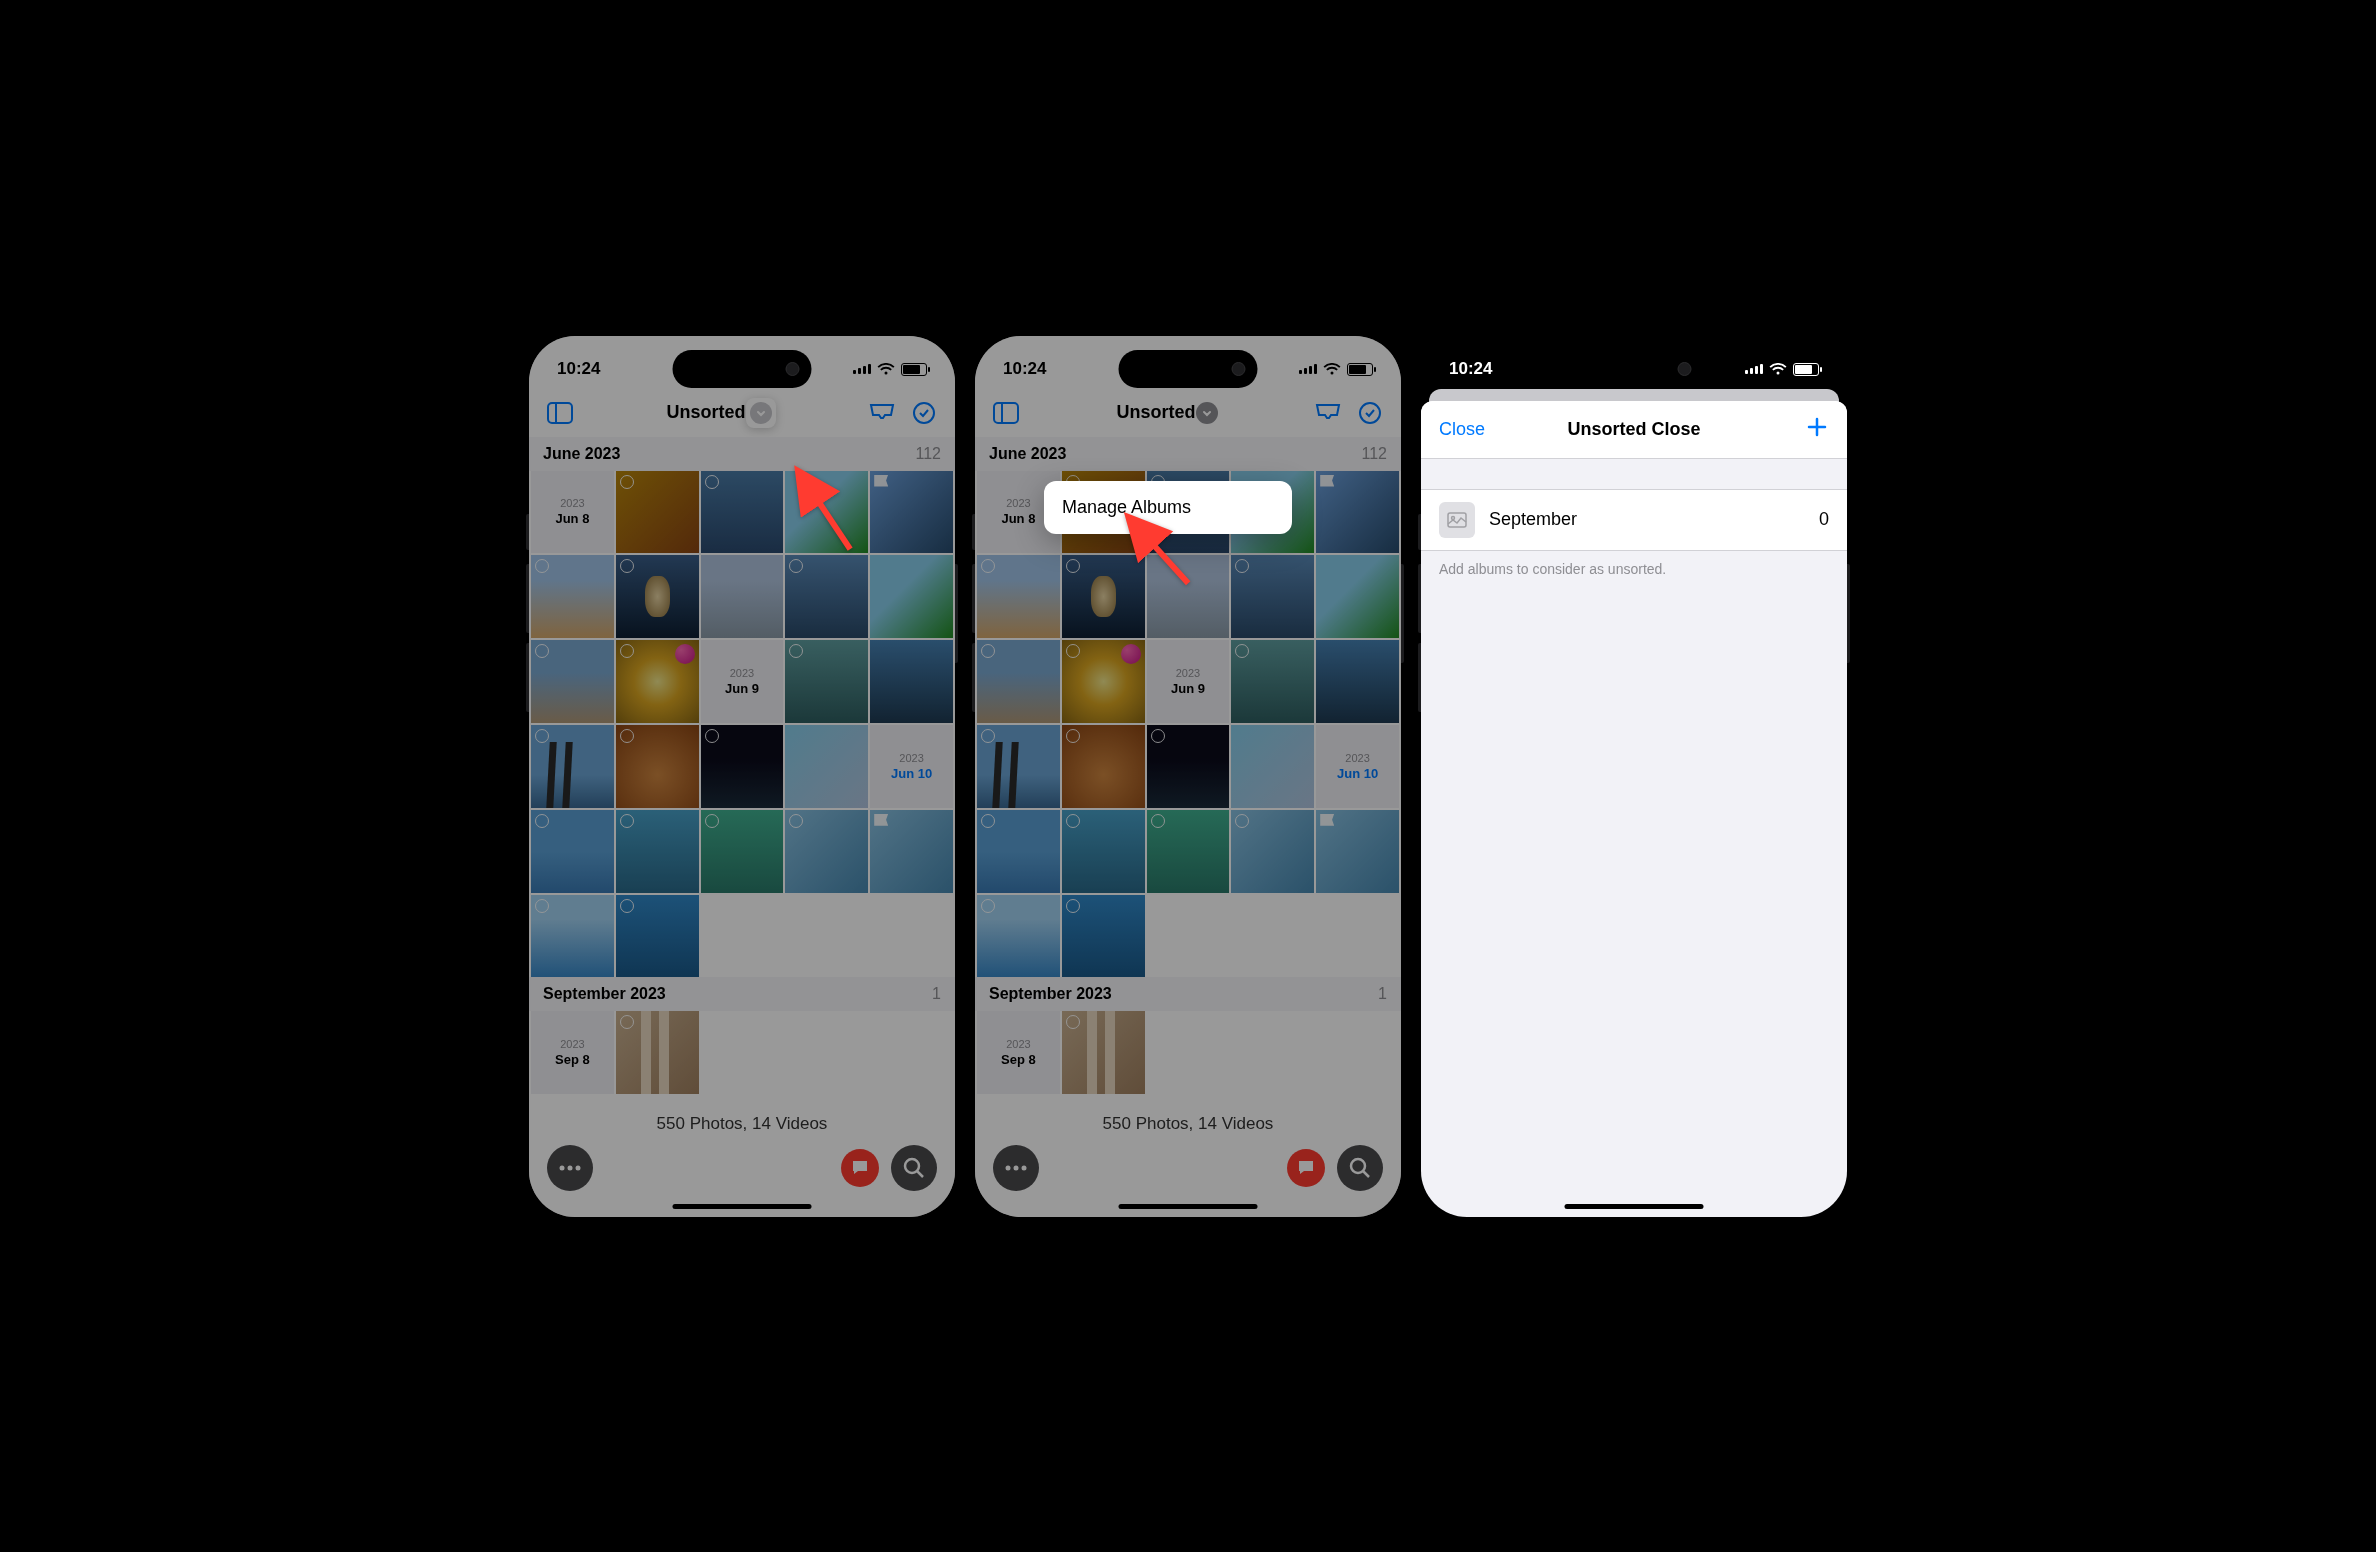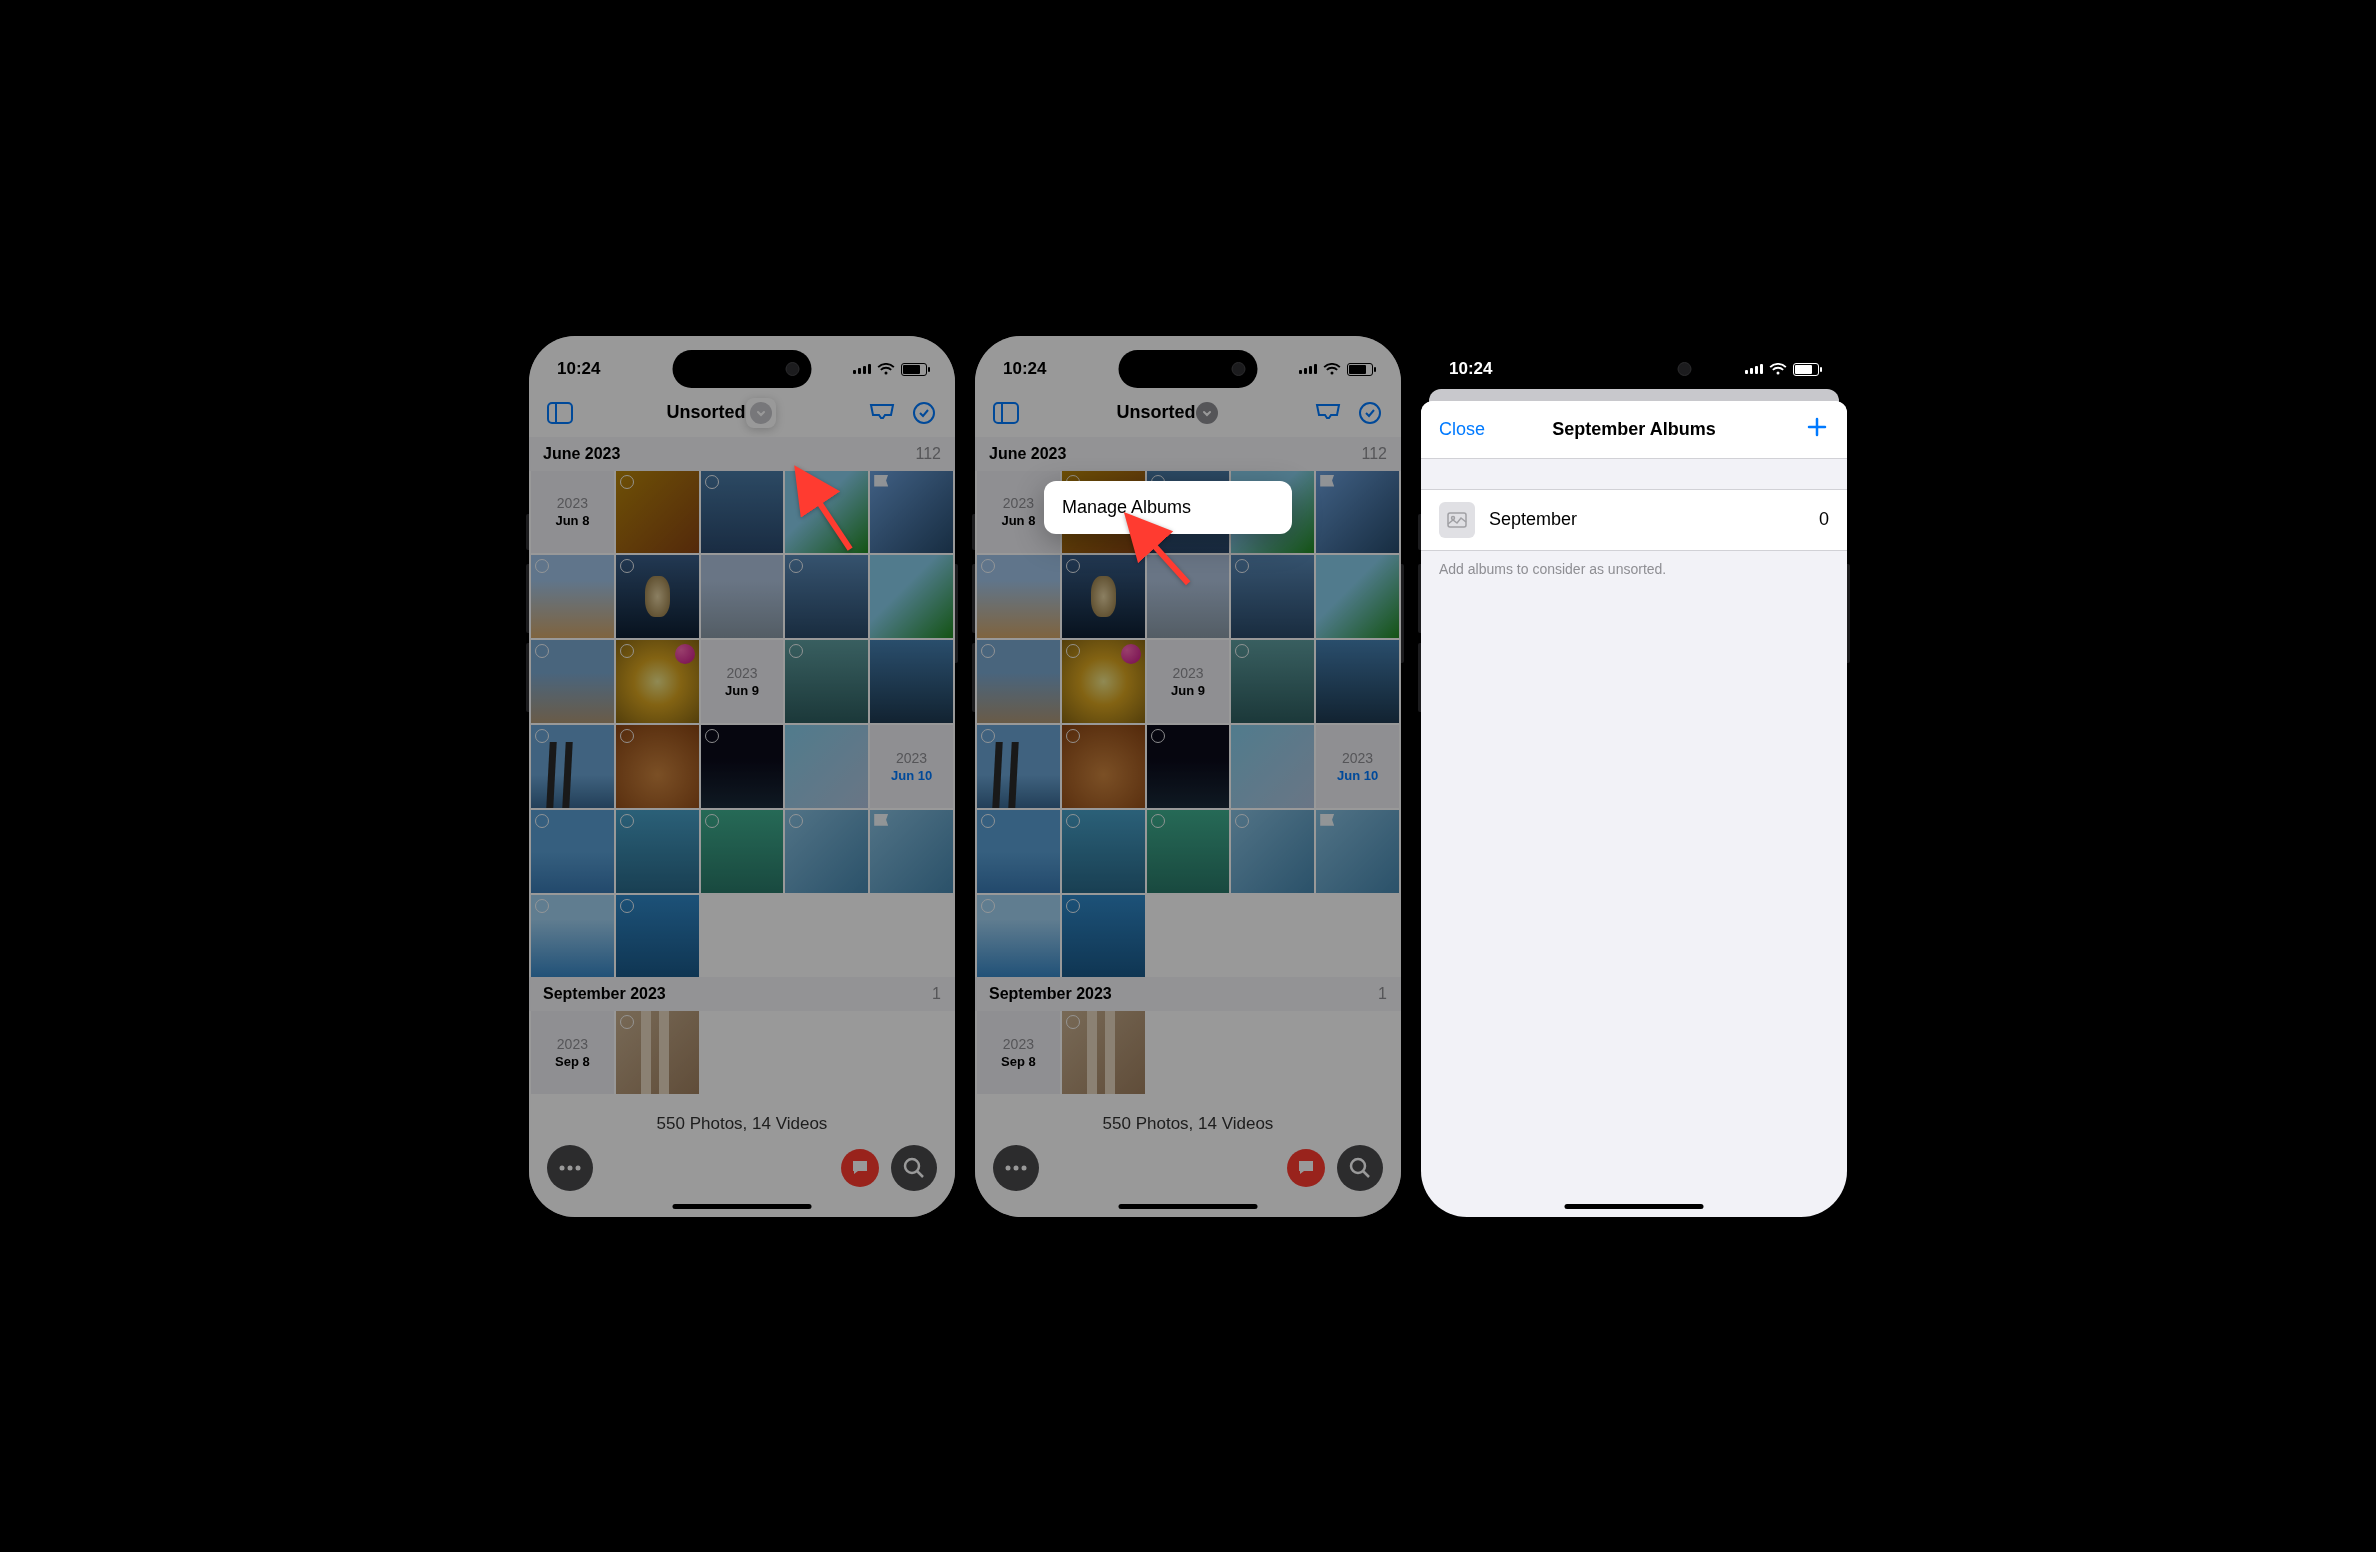--- a/index.html
+++ b/index.html
@@ -35,21 +35,21 @@
   .icnbtn svg{display:block}
   .badge-chev{width:22px;height:22px;border-radius:50%;display:inline-flex;align-items:center;justify-content:center;background:#c7c7cc;color:#fff}
   .chev-highlight{background:#fff;padding:4px;border-radius:8px;box-shadow:0 2px 10px rgba(0,0,0,0.2)}
   .content{flex:1;overflow:hidden;position:relative}
   .section{display:flex;flex-direction:column}
   .sechdr{display:flex;align-items:center;justify-content:space-between;padding:8px 14px;background:#f6f6f8;font-weight:600;font-size:16px}
   .sechdr .cnt{color:var(--gray);font-weight:400}
   .grid{display:grid;grid-template-columns:repeat(5,1fr);gap:2px;padding:0 2px}
   .tile{aspect-ratio:1/1;position:relative;overflow:hidden;font-size:10px}
   .datecell{background:#efeff4;display:flex;flex-direction:column;align-items:center;justify-content:center;font-size:13px}
-  .datecell .yr{color:var(--gray);font-size:14px;margin-bottom:2px}
+  .datecell .yr{color:var(--gray);font-size:11px;margin-bottom:2px}
   .datecell .dt{font-weight:600}
   .datecell.today .dt{color:var(--blue)}
   .mark{position:absolute;top:4px;left:4px;width:14px;height:14px;border-radius:50%;border:1.5px solid #fff;opacity:.9}
   .flag{position:absolute;top:4px;left:4px;width:14px;height:12px;background:#fff;opacity:.9;clip-path:polygon(0 0,100% 0,85% 50%,100% 100%,0 100%)}
   
   .p1{background:linear-gradient(135deg,#b8860b,#8b4513)}
   .p2{background:linear-gradient(180deg,#4a7ba6,#2b4a6f)}
   .p3{background:linear-gradient(135deg,#87ceeb 40%,#228b22)}
   .p4{background:linear-gradient(135deg,#6ca0dc,#274b6d)}
   .p5{background:linear-gradient(180deg,#a0c4e8 30%,#d4a76a)}
@@ -518,21 +518,21 @@
         <span class="batt">
               <i></i>
             </span>
       </span>
     </div>
     <div class="app" style="background:#000">
       <div style="position:absolute;top:53px;left:8px;right:8px;height:20px;background:#c8c8cc;border-radius:12px 12px 0 0"></div>
       <div style="position:absolute;top:65px;left:0;right:0;bottom:0;background:var(--bg);border-radius:12px 12px 0 0;display:flex;flex-direction:column">
         <div class="navbar" style="margin-top:0;border-radius:12px 12px 0 0">
           <div class="l">Close</div>
-          <div class="ttl">September Albums</div>
+          <div class="ttl">Unsorted Close</div>
           <div class="r"><svg width="24" height="24" viewBox="0 0 24 24" stroke="currentColor" stroke-width="2.5" fill="none" stroke-linecap="round">
                   <line x1="12" y1="4" x2="12" y2="20"></line>
                   <line x1="4" y1="12" x2="20" y2="12"></line>
                 </svg></div>
         </div>
         <div class="listrow">
           <div class="thumb">
                 <svg width="20" height="16" viewBox="0 0 20 16" fill="none" stroke="currentColor" stroke-width="1.5">
                   <rect x="1" y="1" width="18" height="14" rx="2"></rect>
                   <circle cx="6" cy="6" r="1.5"></circle>

